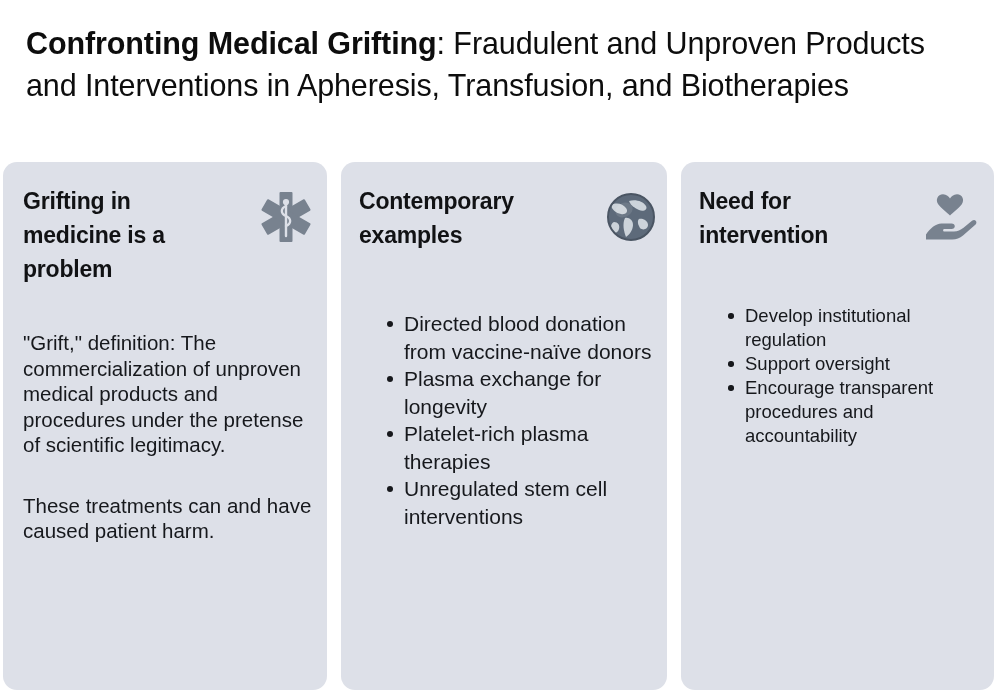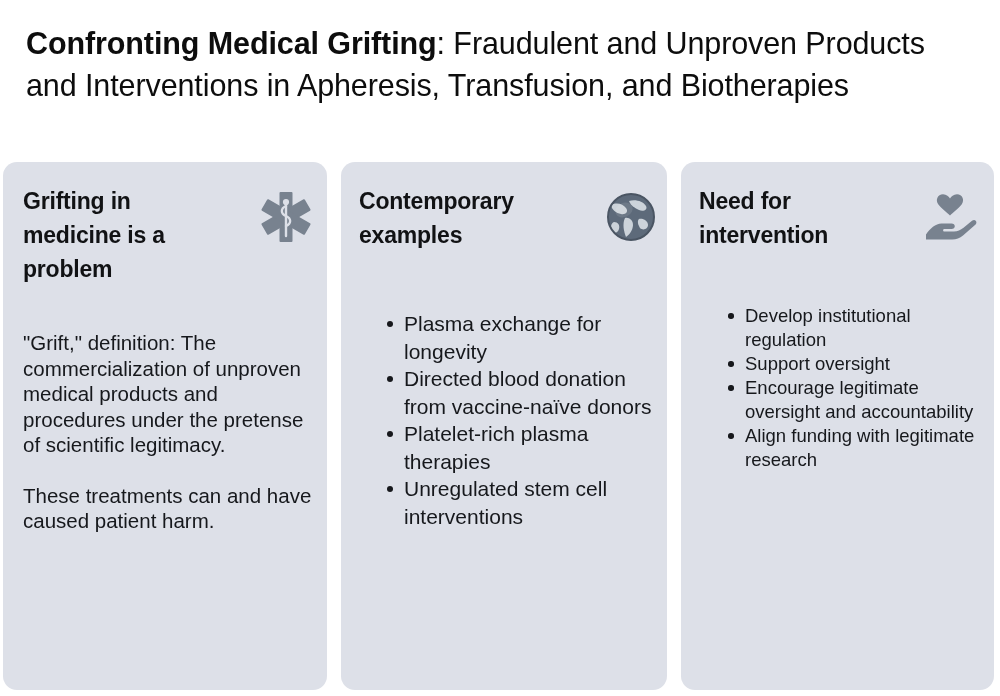--- a/index.html
+++ b/index.html
@@ -88,21 +88,21 @@
   .icon-wrap svg { display: block; }
 
   
   .body-text {
     font-size: 20.5px;
     line-height: 25.5px;
     color: #16181c;
     margin: 0;
   }
   .card-1 .body-text.first { margin-top: 44px; }
-  .card-1 .body-text.second { margin-top: 25px; }
+  .card-1 .body-text.second { margin-top: 35px; }
 
   
   ul.bullets {
     margin: 0;
     padding: 0;
     list-style: none;
   }
   ul.bullets li {
     position: relative;
     margin: 0;
@@ -193,41 +193,40 @@
               <path d="M20 27 C 24 26, 28 29, 28 34 C 28 39, 24 44, 21 46 C 19 41, 17 33, 20 27 Z"></path>
               <path d="M34 28 C 38 27, 43 30, 43 34 C 43 38, 38 40, 35 37 C 33 34, 32 30, 34 28 Z"></path>
               <path d="M9 31 C 13 31, 15 34, 14 38 C 13 42, 9 43, 7 40 C 5 37, 6 32, 9 31 Z"></path>
             </g>
             <circle cx="26" cy="26" r="23" fill="none" stroke="#4a5563" stroke-width="2"></circle>
             <ellipse cx="19" cy="19" rx="9" ry="7" fill="#ffffff" opacity="0.10" transform="rotate(-25 19 19)"></ellipse>
           </svg>
         </div>
       </div>
       <ul class="bullets">
+        <li>Directed blood donation from vaccine-naïve donors</li>
         <li>Plasma exchange for longevity</li>
-        <li>Directed blood donation from vaccine-naïve donors</li>
         <li>Platelet-rich plasma therapies</li>
         <li>Unregulated stem cell interventions</li>
       </ul>
     </div>
 
     <div class="card card-3">
       <div class="card-head">
         <div class="card-title">Need for intervention</div>
         <div class="icon-wrap">
           <svg width="54" height="50" viewBox="0 0 54 50" aria-hidden="true">
             <g fill="#78828f">
               <path d="M27 23.5 C 24 20.6, 17.5 15.6, 15.2 12.2 C 12.2 7.9, 14.6 2.2, 20 2.2 C 23.6 2.2, 25.8 4.6, 27 6.6 C 28.2 4.6, 30.4 2.2, 34 2.2 C 39.4 2.2, 41.8 7.9, 38.8 12.2 C 36.5 15.6, 30 20.6, 27 23.5 Z"></path>
               <path d="M3 42.5 C 7 36.5, 12.5 31.5, 18.5 31.5 L 28.5 31.5 C 30.6 31.5, 31.8 32.8, 31.8 34.2 C 31.8 35.7, 30.6 36.9, 28.5 36.9 L 21.5 36.9 C 20.6 36.9, 20.1 37.5, 20.1 38.2 C 20.1 38.9, 20.6 39.5, 21.5 39.5 L 31 39.5 C 34.5 39.5, 37.5 38.2, 40.5 35.8 L 49 28.8 C 51 27.2, 53.4 28.2, 53.4 30.4 C 53.4 31.4, 52.9 32.3, 52 33.1 L 40 43.5 C 36.8 46.3, 33.4 47.6, 29.2 47.6 L 3 47.6 Z"></path>
             </g>
           </svg>
         </div>
       </div>
       <ul class="bullets">
         <li>Develop institutional regulation</li>
         <li>Support oversight</li>
-        <li>Encourage legitimate oversight and accountability</li>
-        <li>Align funding with legitimate research</li>
+        <li>Encourage transparent procedures and accountability</li>
       </ul>
     </div>
 
   </div>
 </div>
 
 </body></html>

